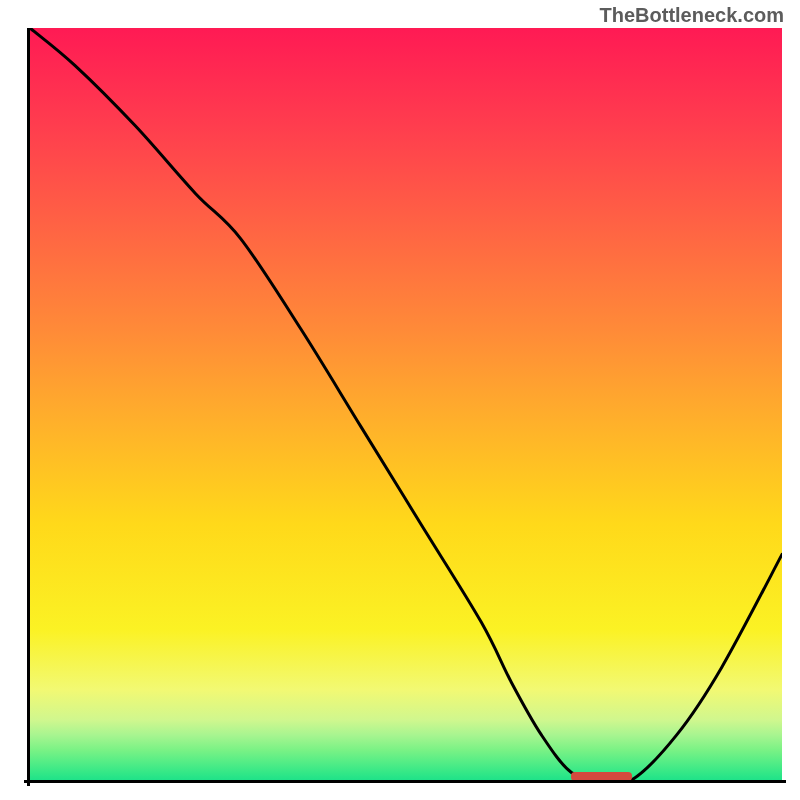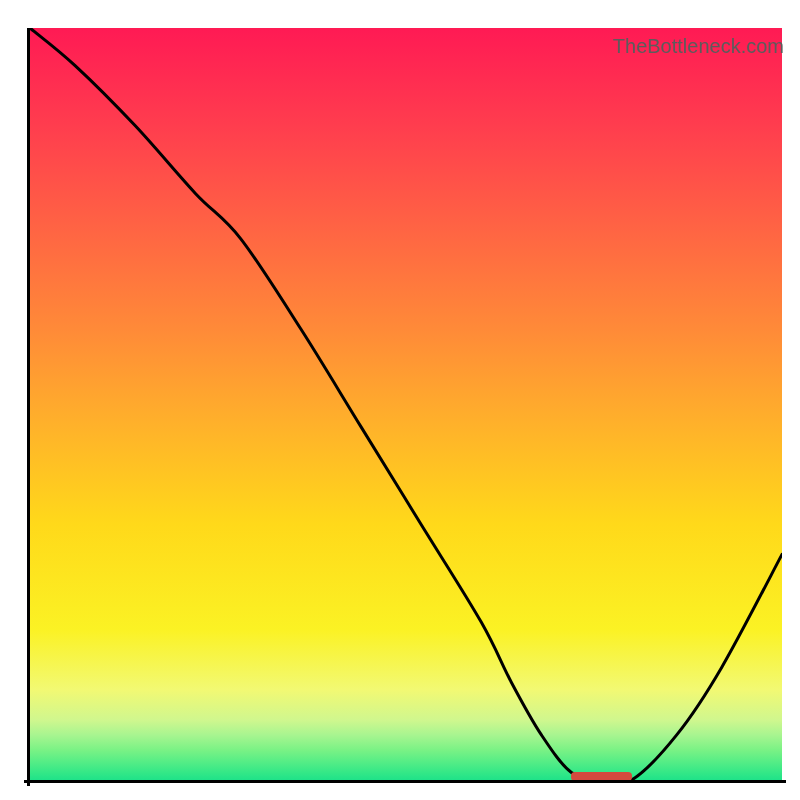--- a/index.html
+++ b/index.html
@@ -13,24 +13,23 @@
   .container {
     position: relative;
     width: 800px;
     height: 800px;
   }
   .watermark {
     position: absolute;
     top: 4px;
     right: 16px;
     font-size: 20px;
-    font-weight: normal;
+    font-weight: bold;
     color: #5c5c5c;
     z-index: 10;
-    margin-top: 31px;
   }
   .plot-area {
     position: absolute;
     left: 30px;
     top: 28px;
     width: 752px;
     height: 752px;
     background: linear-gradient(to bottom,
       #ff1a54 0%,
       #ff3d4e 13%,

